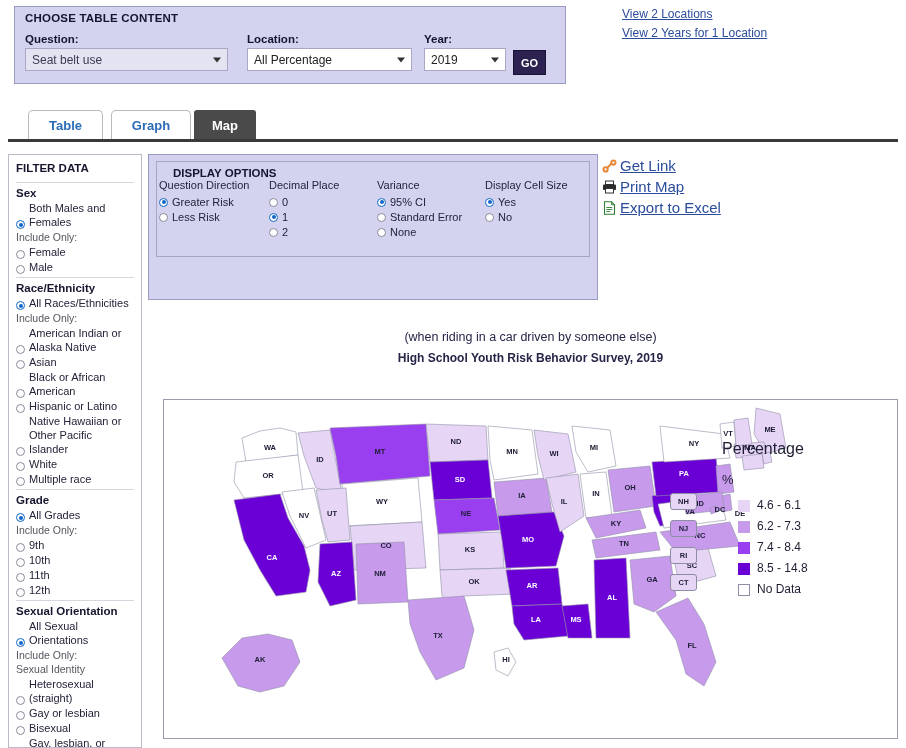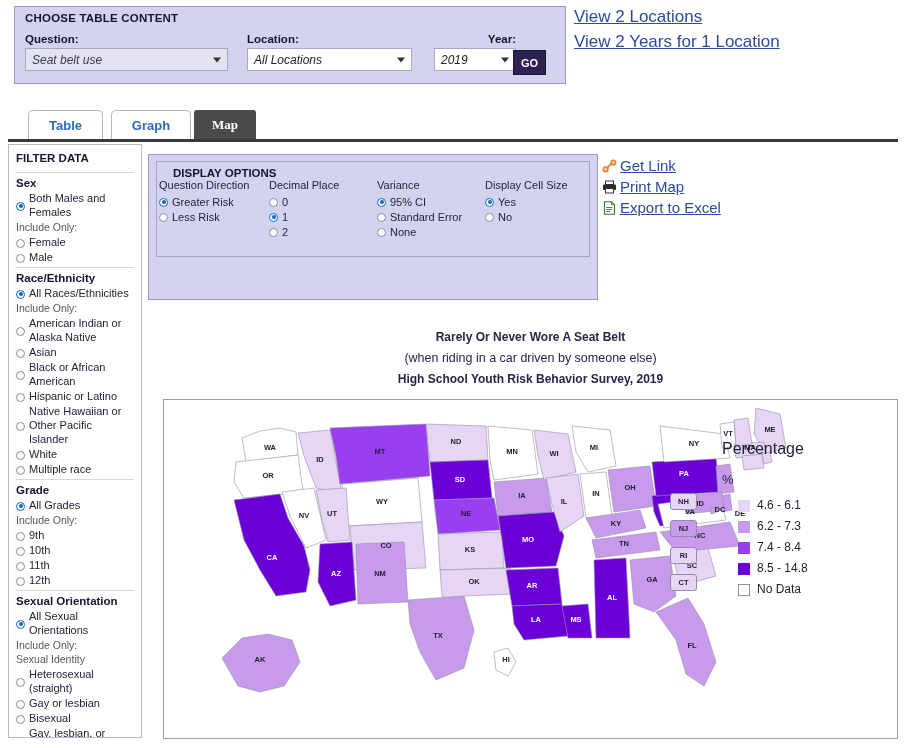--- a/index.html
+++ b/index.html
@@ -14,67 +14,67 @@
     background:#d3d3ef;border:1px solid #9a9ac0;box-sizing:border-box;
   }
   #chooser .hdr{font-weight:bold;font-size:11.5px;letter-spacing:.2px;
     color:#15152e;padding:5px 0 2px 10px;}
   .field-row{position:absolute;top:26px;left:10px;right:8px;height:46px;}
   .fld{position:absolute;top:0;}
   .fld .lbl{font-weight:bold;font-size:11.5px;color:#15152e;margin-bottom:3px;}
   .sel{
     height:23px;border:1px solid #a8a8c4;background:#ffffff;
     box-sizing:border-box;position:relative;font-size:12px;color:#222;
-    display:flex;align-items:center;padding-left:6px;cursor:pointer;font-style:italic;
+    display:flex;align-items:center;padding-left:6px;cursor:pointer;
   }
   .sel.dim{background:#e3e3f2;color:#3a3a50;}
   .sel .caret{position:absolute;right:6px;top:50%;transform:translateY(-50%);
     width:0;height:0;border-left:4px solid transparent;border-right:4px solid transparent;
     border-top:5px solid #333;}
   #fld-question{left:0;width:203px;}
   #fld-question .sel{width:203px;}
   #fld-location{left:222px;width:165px;}
   #fld-location .sel{width:165px;}
-  #fld-year{left:409px;width:82px;text-align:right;}
+  #fld-year{left:399px;width:82px;}
   #fld-year .sel{width:82px;}
   .gobtn{
     background:#2c2150;color:#fff;font-weight:bold;font-size:11px;
     border:1px solid #1a1235;text-align:center;cursor:pointer;
     display:flex;align-items:center;justify-content:center;
   }
   #go-top{position:absolute;left:488px;top:17px;width:31px;height:23px;}
   
   #viewlinks{position:absolute;left:574px;top:7px;width:320px;}
-  #viewlinks a{display:block;color:#2b4c9b;font-size:17px;text-decoration:underline;
-    margin-bottom:5px;cursor:pointer;}
+  #viewlinks a{display:block;color:#2b4c9b;font-size:12px;text-decoration:underline;
+    margin-bottom:5px;cursor:pointer;margin-left:48px;}
   
   #tabs{position:absolute;left:8px;top:110px;width:890px;height:32px;margin-left:20px;}
   .tab{
     position:absolute;top:0;height:29px;box-sizing:border-box;
     display:flex;align-items:center;justify-content:center;
     font-weight:bold;font-size:13px;cursor:pointer;
     border:1px solid #b9b9b9;border-bottom:none;
     border-radius:5px 5px 0 0;background:#ffffff;color:#2b6cb8;
   }
-  .tab.active{background:#4a4a4a;color:#ffffff;border-color:#4a4a4a;border-radius:3px 3px 0 0;font-family:Liberation Serif, serif;}
+  .tab.active{background:#4a4a4a;color:#ffffff;border-color:#4a4a4a;border-radius:3px 3px 0 0;}
   #tab-table{left:0;width:75px;}
   #tab-graph{left:83px;width:80px;}
   #tab-map{left:166px;width:62px;}
   #tabrule{position:absolute;left:8px;top:139px;width:890px;height:3px;background:#3a3a3a;}
   
   #filter{
-    position:absolute;left:8px;top:144px;width:134px;height:594px;
+    position:absolute;left:8px;top:154px;width:134px;height:594px;
     background:#ffffff;border:1px solid #b9b9c8;box-sizing:border-box;
     padding:5px 7px 0 7px;overflow:hidden;
   }
   #filter .panel-hdr{font-weight:bold;font-size:11.5px;color:#15152e;padding:2px 0 5px 0;}
   .divider{height:1px;background:#d6d6de;margin:3px 0 4px 0;}
   .grp-title{font-weight:bold;font-size:11.5px;color:#15152e;margin:2px 0 2px 0;}
   .sub-note{font-size:10.5px;color:#55555f;margin:2px 0 2px 0;}
-  .opt{display:flex;align-items:center;font-size:11px;color:#23233a;
+  .opt{display:flex;align-items:flex-end;font-size:11px;color:#23233a;
     margin:1px 0;line-height:14px;cursor:pointer;}
   .radio{
     width:9px;height:9px;border-radius:50%;border:1px solid #8a8a9a;background:#fff;
     margin:2px 4px 0 0;flex:0 0 auto;box-sizing:border-box;position:relative;
   }
   .radio.on{border-color:#1167c7;background:#ffffff;}
   .radio.on:after{content:"";position:absolute;left:1.5px;top:1.5px;width:4px;height:4px;
     border-radius:50%;background:#1167c7;}
   .opt .txt{flex:1;}
   
@@ -142,21 +142,21 @@
       <div class="lbl">Question:</div>
       <div class="sel dim">
         <span>Seat belt use</span>
         <span class="caret"></span>
       </div>
     </div>
 
     <div class="fld" id="fld-location">
       <div class="lbl">Location:</div>
       <div class="sel">
-        <span>All Locations</span>
+        <span>All Percentage</span>
         <span class="caret"></span>
       </div>
     </div>
 
     <div class="fld" id="fld-year">
       <div class="lbl">Year:</div>
       <div class="sel">
         <span>2019</span>
         <span class="caret"></span>
       </div>
@@ -381,21 +381,20 @@
             <path d="M4.3 8.5 h6"></path>
             <path d="M4.3 10.5 h4"></path>
           </g>
       </svg>
     </span>
     <a>Export to Excel</a>
   </div>
 </div>
 
 <div id="maptitle">
-  <div class="t1">Rarely Or Never Wore A Seat Belt</div>
   <div class="t2">(when riding in a car driven by someone else)</div>
   <div class="t3">High School Youth Risk Behavior Survey, 2019</div>
 </div>
 
 <div id="mapframe">
   <svg id="usmap" viewBox="0 0 735 340">
     <g id="states">
         <polygon points="78,38 96,31 116,28 132,32 134,55 82,62" class="st" fill="#ffffff"></polygon>
         <polygon points="72,62 134,55 139,92 80,98 70,82" class="st" fill="#ffffff"></polygon>
         <polygon points="70,100 116,94 124,118 140,146 146,170 142,192 112,196 96,170 80,140" class="st" fill="#6a00d6"></polygon>

